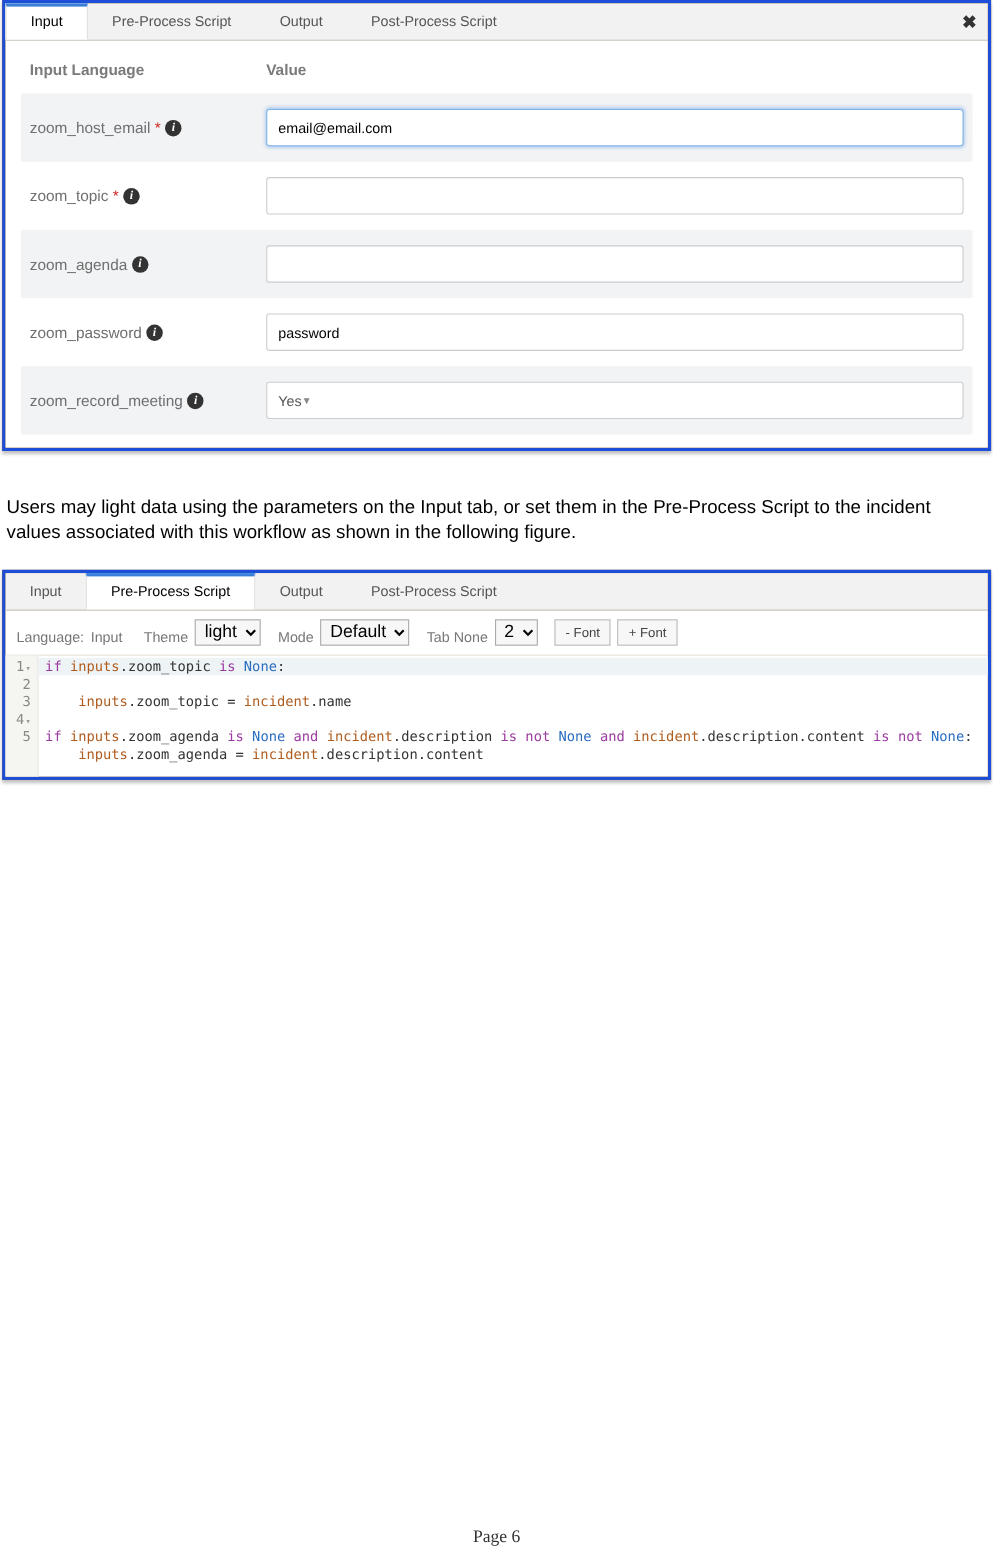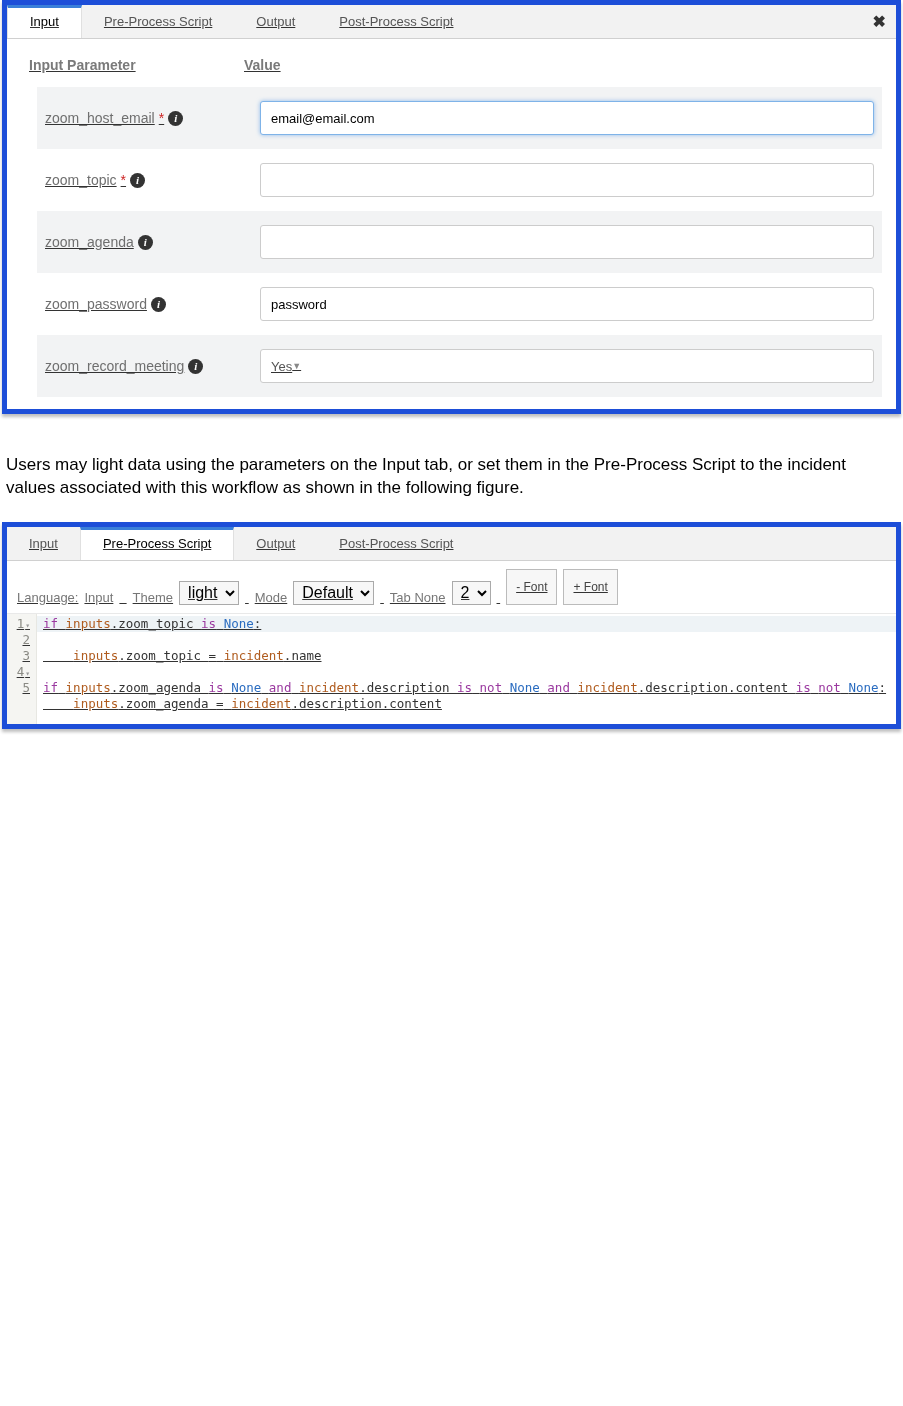--- a/index.html
+++ b/index.html
@@ -7,23 +7,22 @@
     margin: 0;
     font-family: Arial, Helvetica, sans-serif;
     font-size: 14px;
     color: #333;
     background: #fff;
     width: 903px;
   }
   .panel {
     margin: 0 2px 0 2px;
     box-shadow: 0 3px 3px rgba(0,0,0,0.25);
-    border: 5px solid #1d4ed8;
+    border: 3px solid #1d4ed8;
     background: #a16207;
-    text-decoration: underline;
   }
   .tabs {
     display: flex;
     align-items: center;
     border-bottom: 1px solid #d0d0d0;
     background: #f2f2f2;
     position: relative;
     height: 34px;
   }
   .tab {
@@ -57,21 +56,20 @@
     font-weight: bold;
     font-size: 14px;
   }
   .col-label { width: 215px; }
   .col-value { flex: 1; }
   .prow {
     display: flex;
     align-items: center;
     padding: 14px 8px;
     min-height: 56px;
-    margin-left: 16px;
   }
   .prow.alt { background: #f2f3f4; }
   .pname {
     width: 215px;
     color: #6f6f6f;
     font-size: 14px;
     display:flex;
     align-items:center;
     gap:4px;
   }
@@ -139,21 +137,21 @@
     background:#fff;
   }
   .toolbar select {
     height:24px;
     border:1px solid #aaa;
     background:#f7f7f7;
     font-size:16px;
     padding:1px 4px;
   }
   .font-btn {
-    height:36px;
+    height:24px;
     padding:0 9px;
     border:1px solid #bbb;
     background:#f7f7f7;
     font-size:12px;
     color:#444;
     cursor:pointer;
   }
   .code-area {
     display:flex;
     font-family: Menlo, Consolas, monospace;
@@ -194,21 +192,21 @@
 <div class="panel">
   <div class="tabs">
     <div class="tab active">Input</div>
     <div class="tab">Pre-Process Script</div>
     <div class="tab">Output</div>
     <div class="tab">Post-Process Script</div>
     <div class="close-x">✖</div>
   </div>
   <div class="param-body">
     <div class="hdr-row">
-      <div class="col-label">Input Parameter</div>
+      <div class="col-label">Input Language</div>
       <div class="col-value">Value</div>
     </div>
 
     <div class="prow alt">
       <div class="pname">
         <span>zoom_host_email</span>
         <span class="req">*</span>
         <span class="info-icon">i</span>
       </div>
       <div class="pinput">

